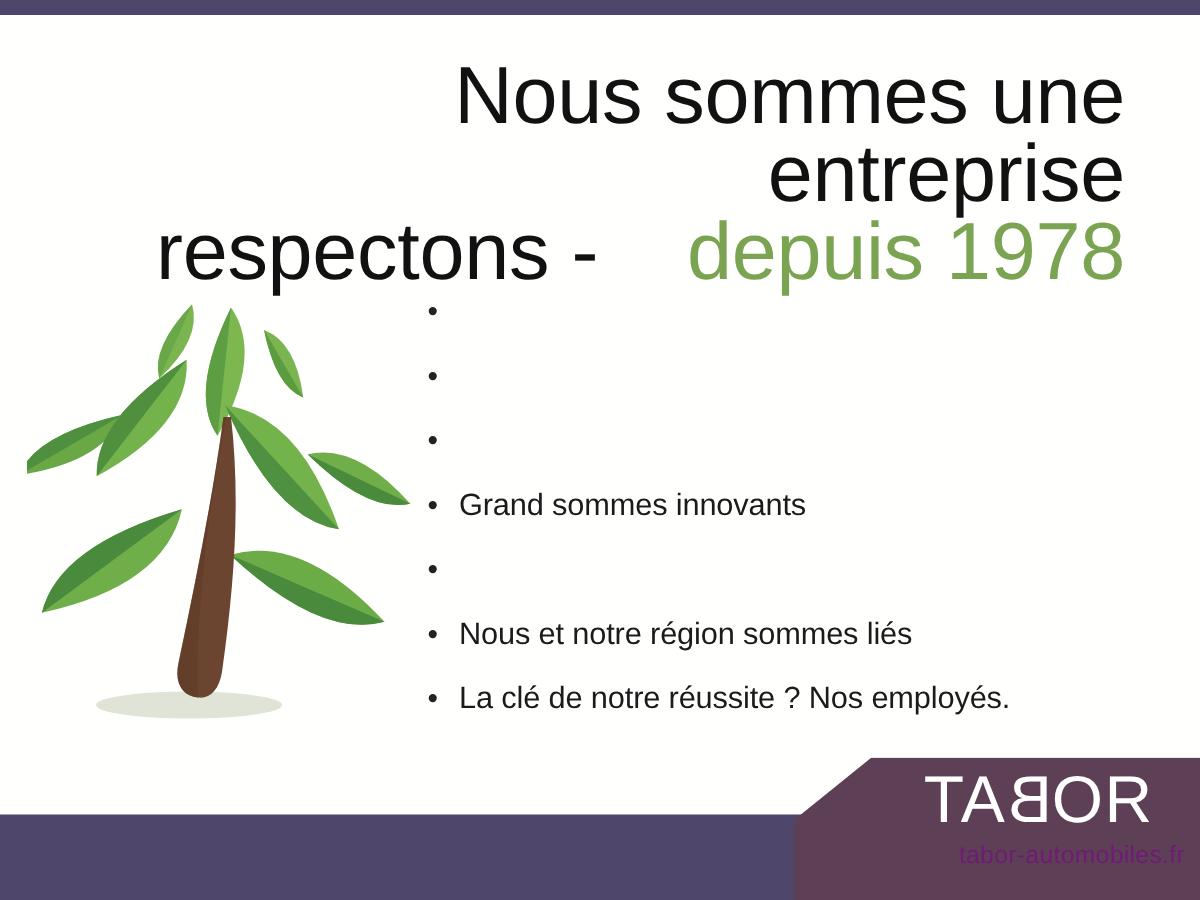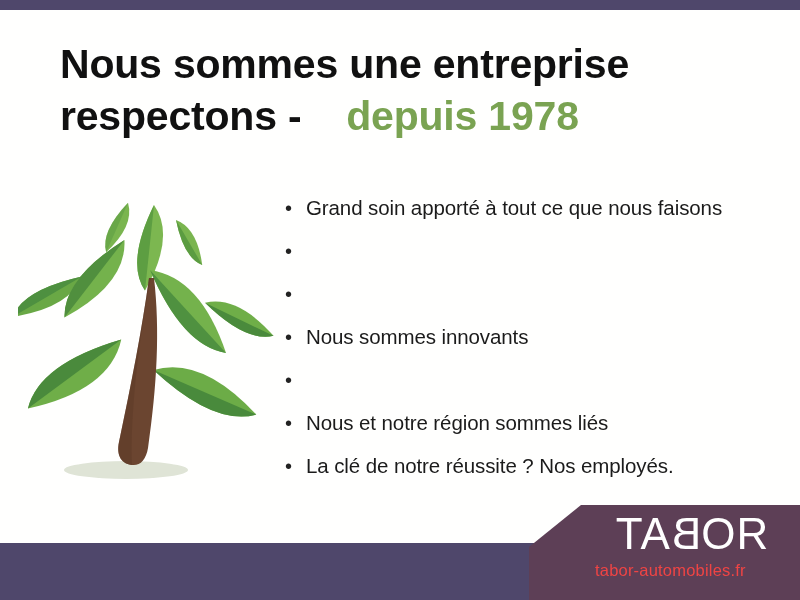--- a/index.html
+++ b/index.html
@@ -60,38 +60,38 @@
   }
   .logo-wordmark .mirror-b {
     display: inline-block;
     transform: scaleX(-1);
   }
   .logo-tagline {
     position: absolute;
     left: 595px;
     top: 561px;
     width: 195px;
-    text-align: left;
-    color: #ef4444;
+    text-align: right;
+    color: #701a75;
     font-size: 16.5px;
     line-height: 19px;
     letter-spacing: 0.2px;
     white-space: nowrap;
   }
 
   
   .title-block {
     position: absolute;
     left: 60px;
     top: 38px;
     width: 690px;
-    text-align: left;
-    font-size: 41px;
+    text-align: right;
+    font-size: 54px;
     line-height: 52px;
-    font-weight: bold;
+    font-weight: normal;
     color: #111111;
     letter-spacing: -0.2px;
   }
   .title-accent { color: #7aa352; margin-top: 12px; }
 
   
   .bullets {
     position: absolute;
     left: 285px;
     top: 192px;
@@ -205,34 +205,33 @@
                C122,286 128,280 130,268
                C139,205 142,150 136,98 Z" fill="#6b4530"></path>
       <path d="M131,98 C124,150 113,205 101,262 C98,276 104,284 114,285 C112,240 120,160 133,98 Z" fill="#5d3a28" opacity="0.55"></path>
     </svg>
   </div>
 
   <div class="bullets">
 
     <div class="bullet-row">
       <span class="bullet-dot">•</span>
-      <span class="bullet-text">Grand soin apporté à tout ce que nous faisons</span>
-    </div>
-
-    <div class="bullet-row">
-      <span class="bullet-dot">•</span>
-    </div>
-
-    <div class="bullet-row">
-      <span class="bullet-dot">•</span>
-    </div>
-
-    <div class="bullet-row">
-      <span class="bullet-dot">•</span>
-      <span class="bullet-text">Nous sommes innovants</span>
+    </div>
+
+    <div class="bullet-row">
+      <span class="bullet-dot">•</span>
+    </div>
+
+    <div class="bullet-row">
+      <span class="bullet-dot">•</span>
+    </div>
+
+    <div class="bullet-row">
+      <span class="bullet-dot">•</span>
+      <span class="bullet-text">Grand sommes innovants</span>
     </div>
 
     <div class="bullet-row">
       <span class="bullet-dot">•</span>
     </div>
 
     <div class="bullet-row">
       <span class="bullet-dot">•</span>
       <span class="bullet-text">Nous et notre région sommes liés</span>
     </div>

